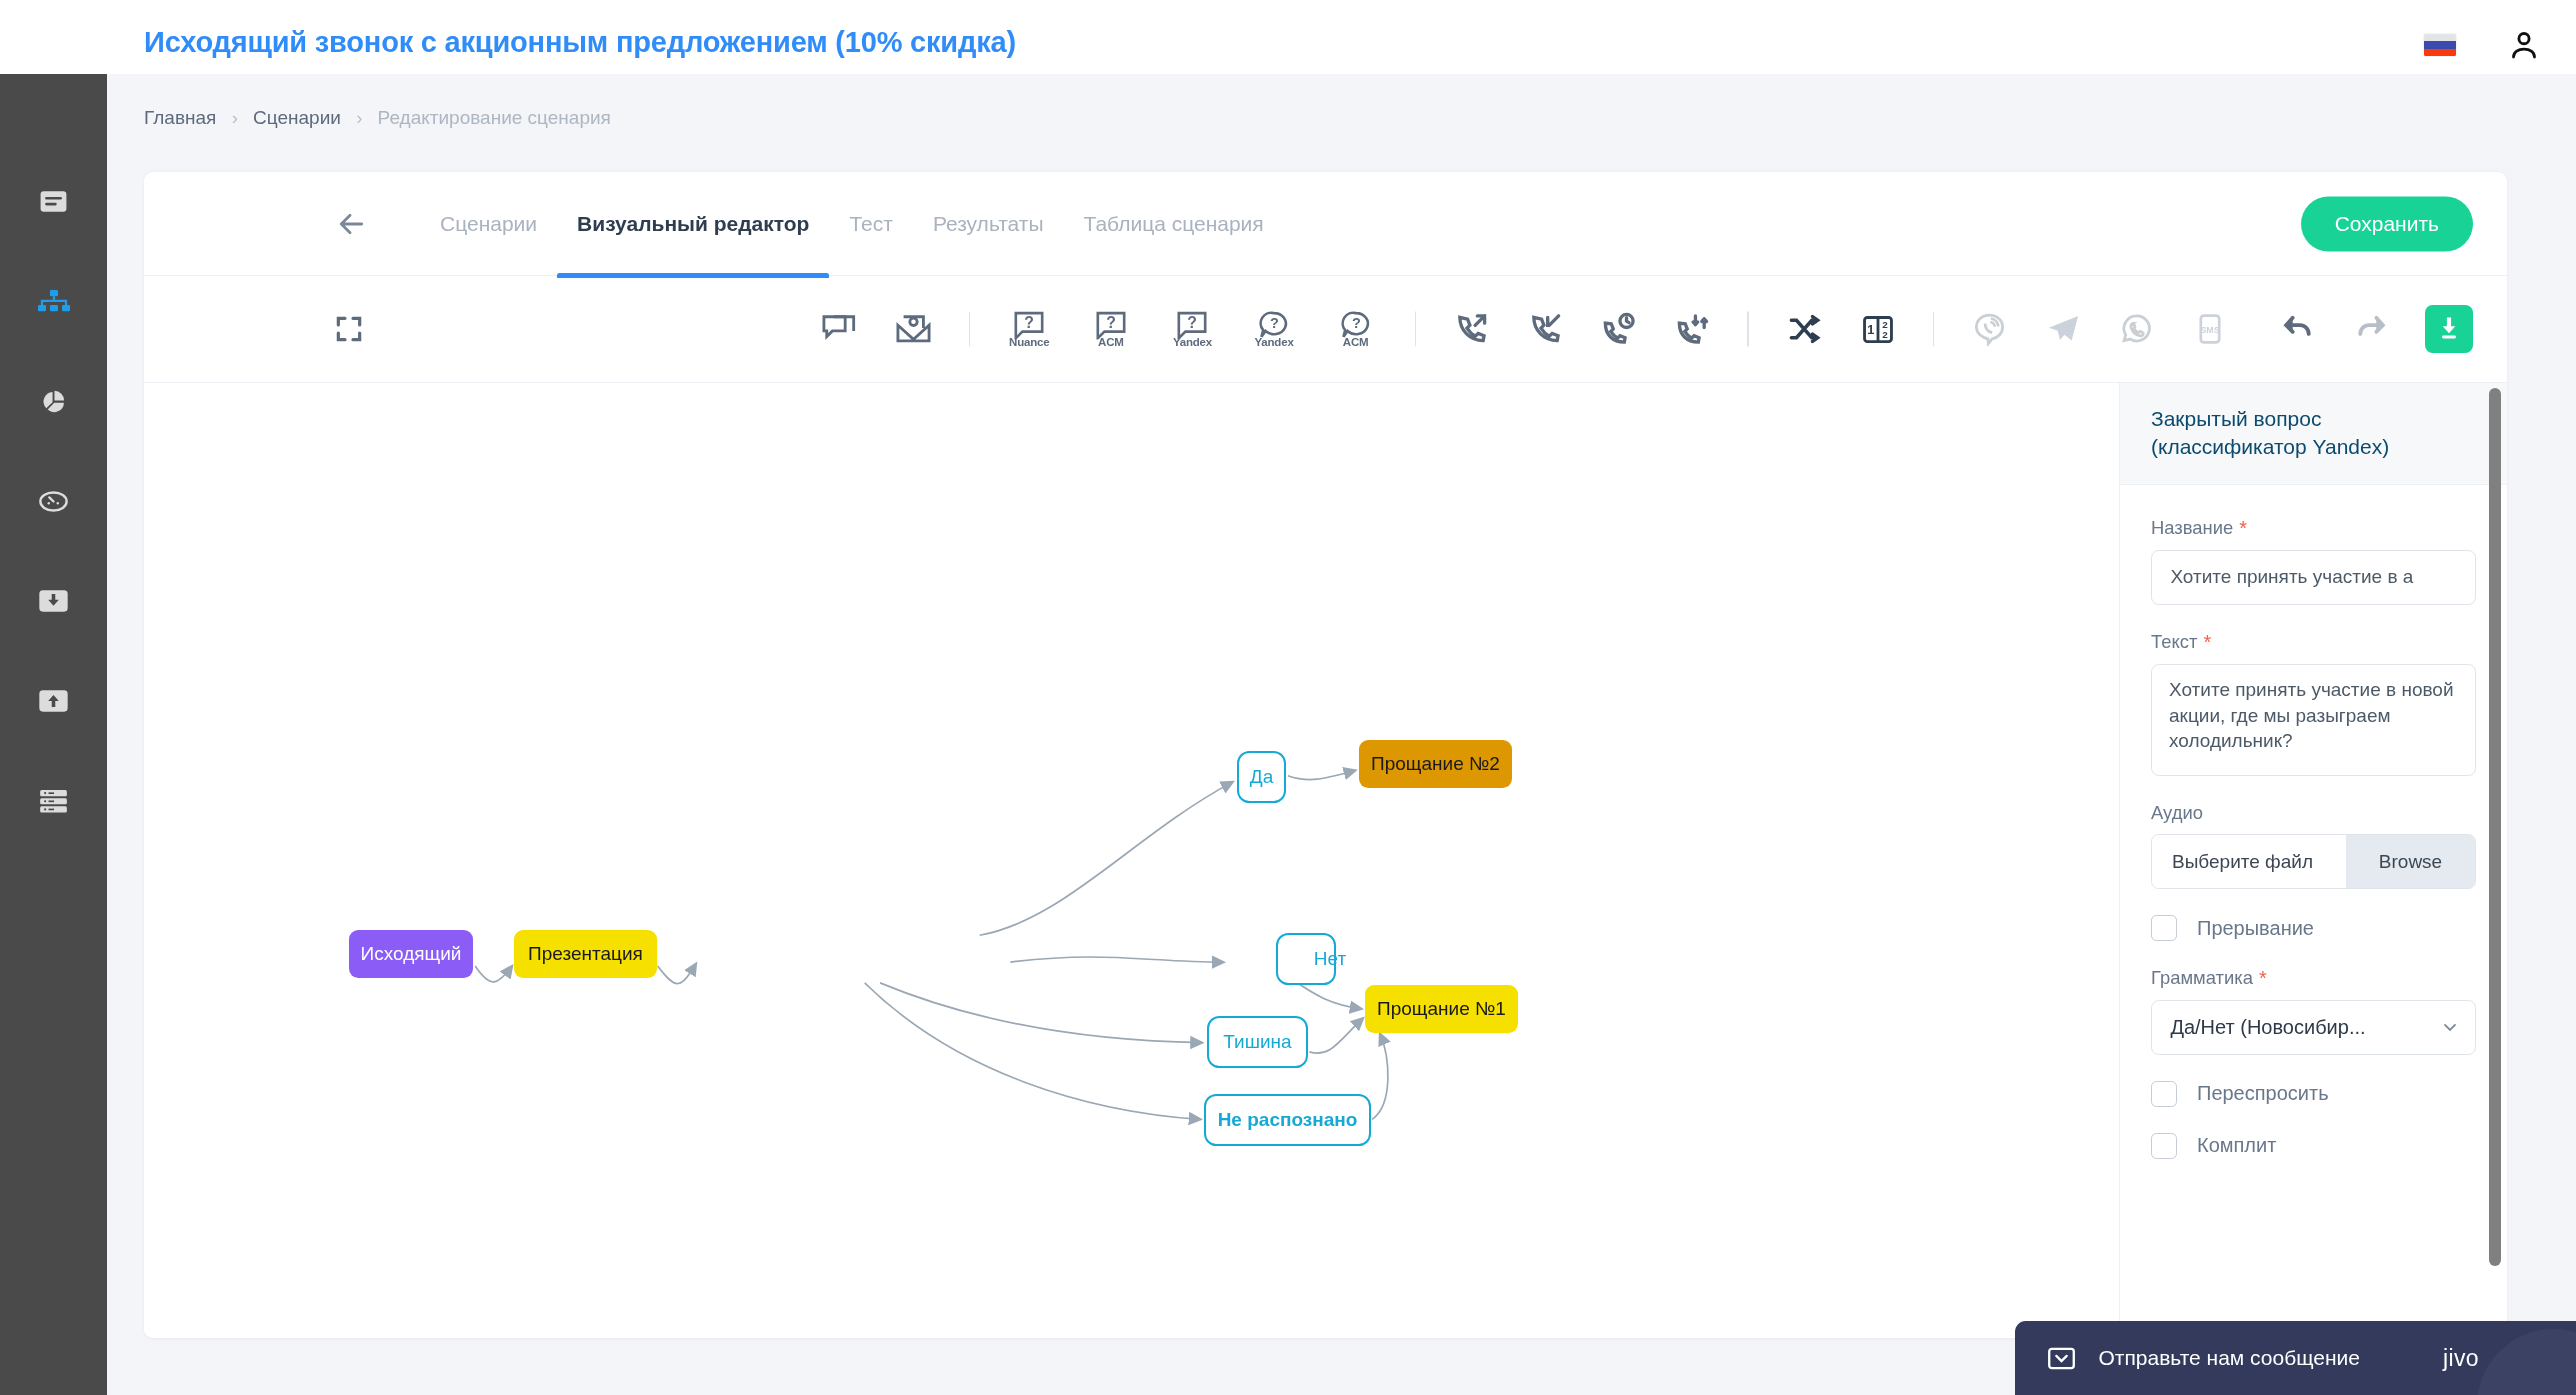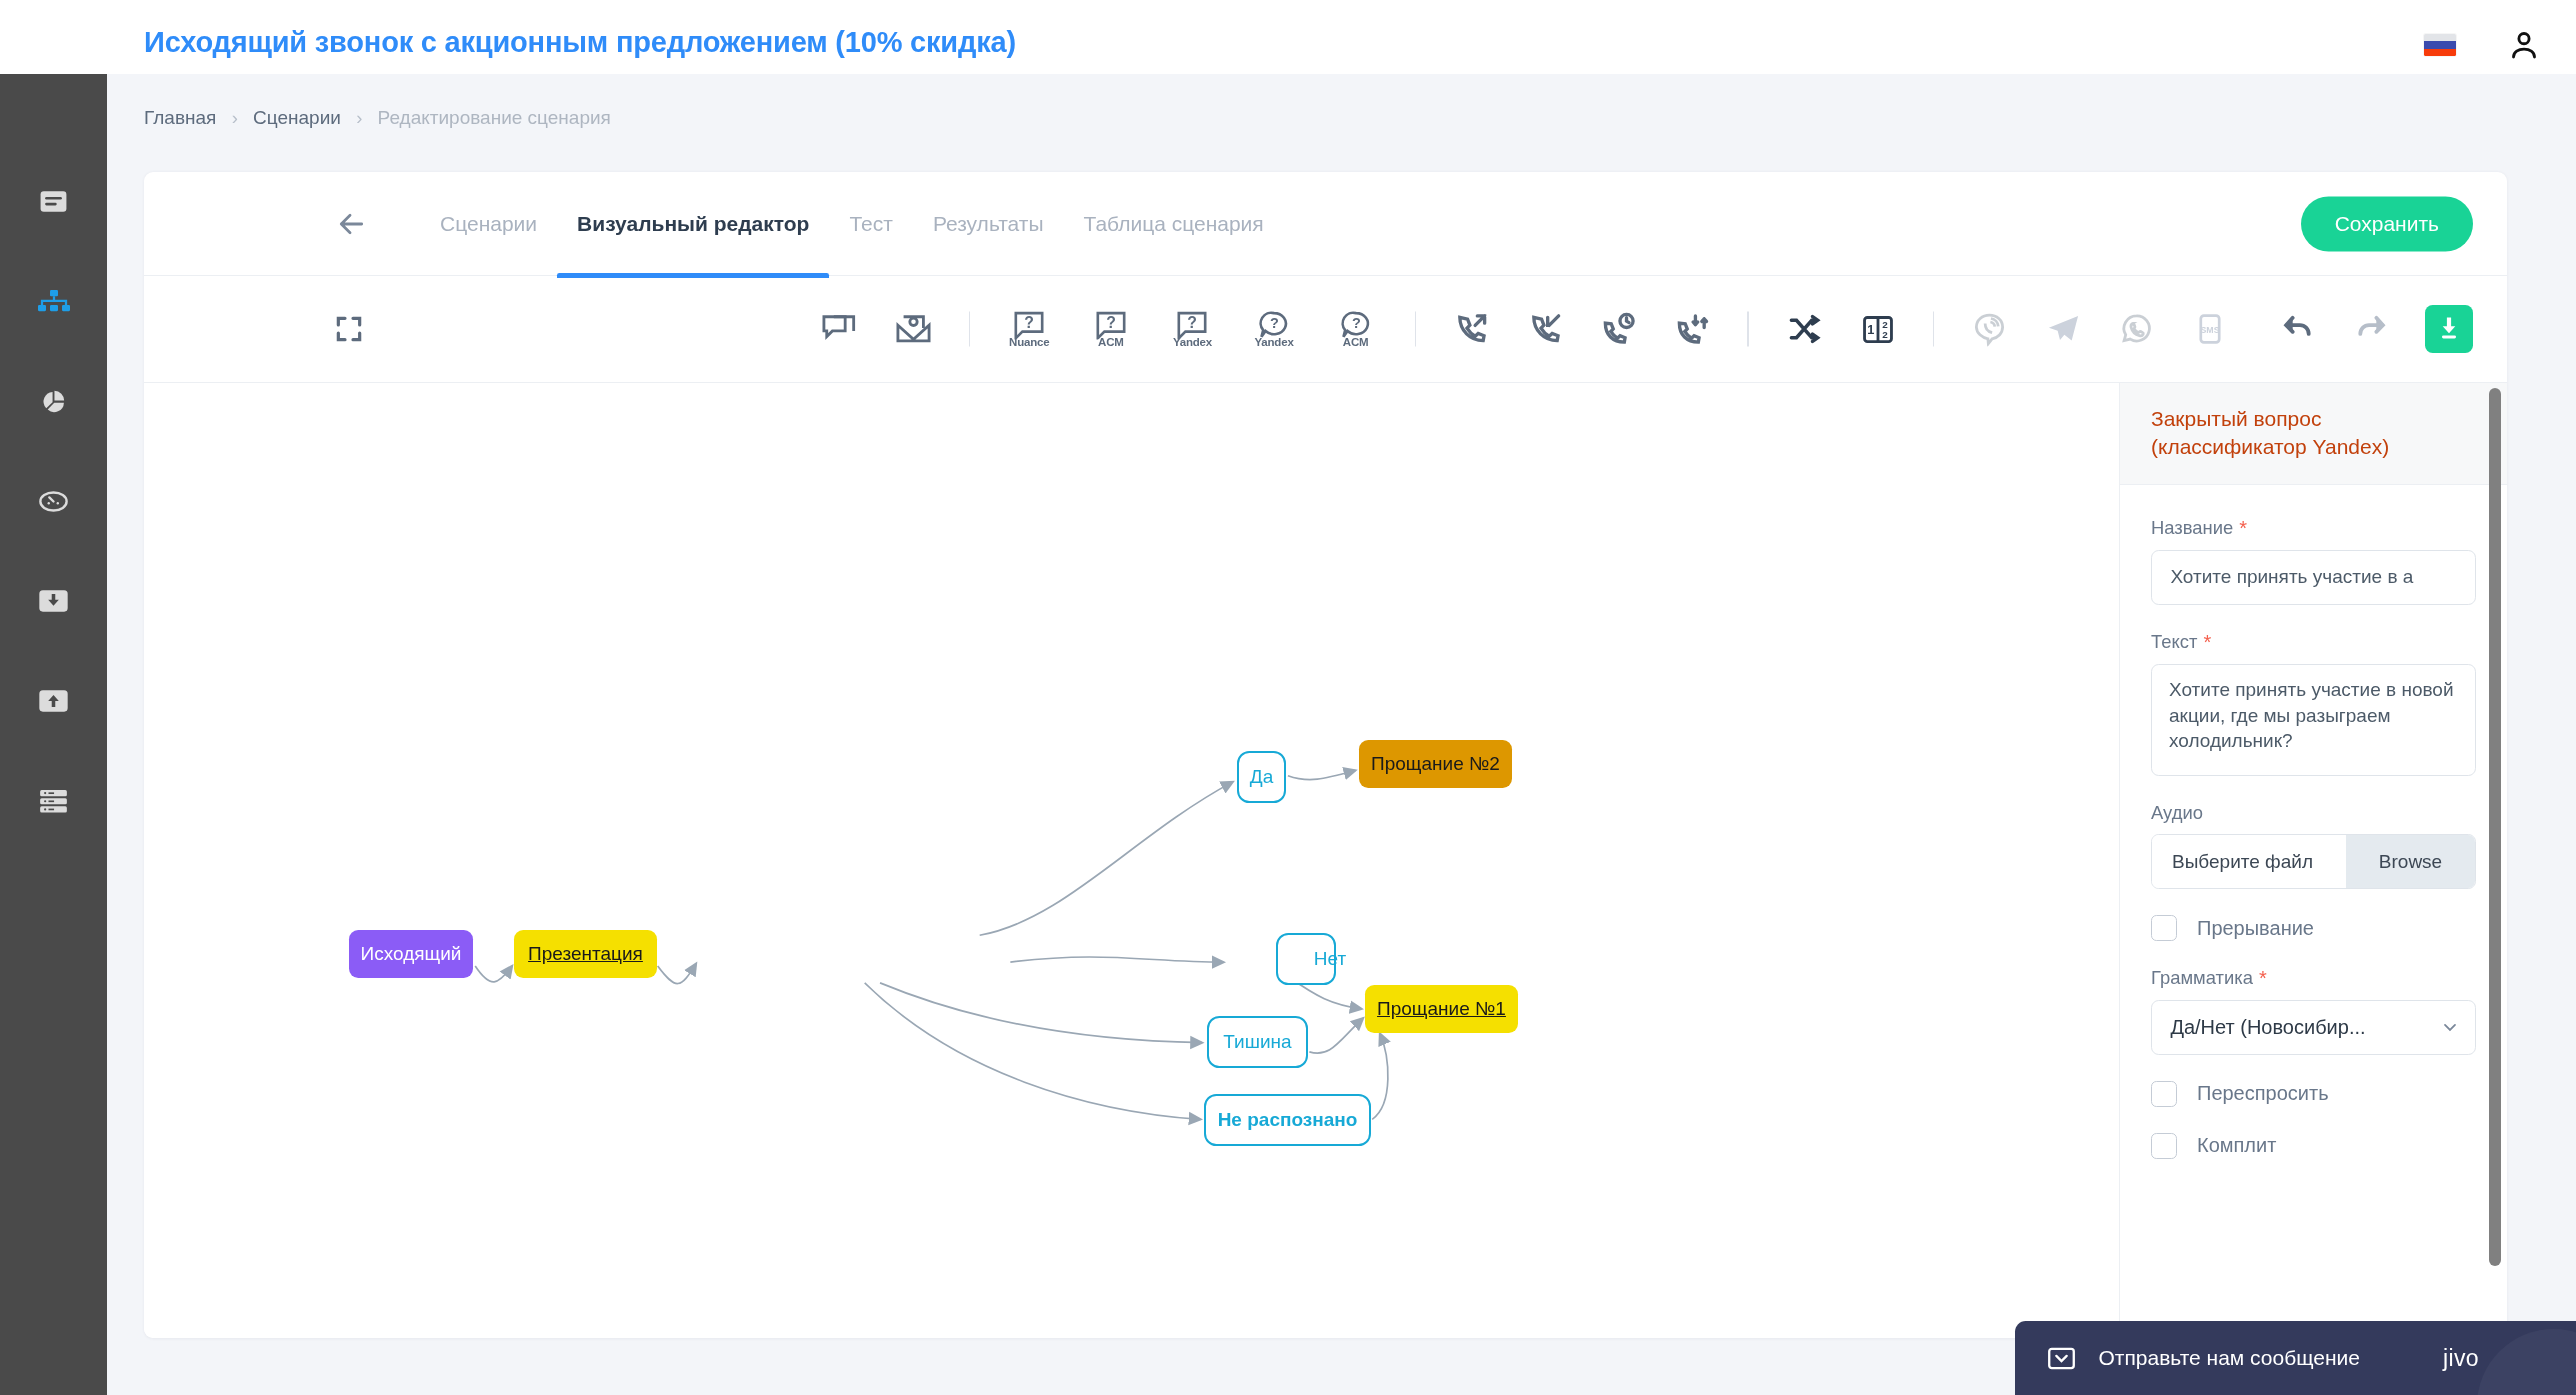--- a/index.html
+++ b/index.html
@@ -177,21 +177,21 @@
   
   .node {
     position: absolute;
     display: flex; align-items: center; justify-content: center;
     border-radius: 9.2px;
     font-size: 19px; line-height: 1.1;
     white-space: nowrap; cursor: pointer;
     z-index: 3;
   }
   .node.n-start   { background: #8b5cf6; color: #ffffff; }
-  .node.n-yellow  { background: #f5e000; color: #1a1a1a; text-decoration: underline; }
+  .node.n-yellow  { background: #f5e000; color: #1a1a1a; }
   .node.n-orange  { background: #dd9700; color: #1a1a1a; }
   .node.n-sel {
     background: #0f9bc4; color: #ffffff;
     outline: 5.4px dashed #a0a8c8;
     outline-offset: 2.3px;
   }
   .node.n-out {
     background: #ffffff; color: #17a9d6;
     border: 2.3px solid #17a9d6;
     border-radius: 12.3px;
@@ -204,21 +204,21 @@
     background: #ffffff;
     border-left: 1.5px solid #eceff3;
     display: flex; flex-direction: column;
   }
   .panel-head {
     background: #f7f8f9;
     border-bottom: 0.8px solid #eceff3;
     padding: 21.5px 31px 23px 31px;
   }
   .panel-title {
-    font-size: 21px; color: #c2410c; line-height: 1.35;
+    font-size: 21px; color: #0c4a6e; line-height: 1.35;
   }
   .panel-body {
     flex: 1; padding: 32px 31px 0 31px;
     overflow: hidden; position: relative;
   }
   .fld { margin-bottom: 26px; }
   .fld-label {
     font-size: 18.4px; color: #69778a; margin-bottom: 10.7px;
     display: flex; align-items: center; gap: 6.1px;
   }

